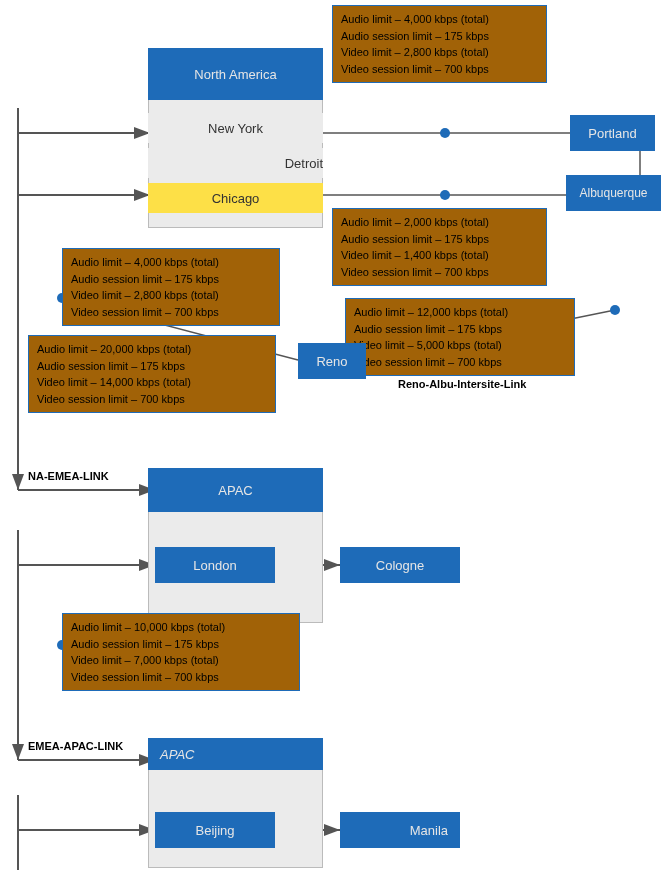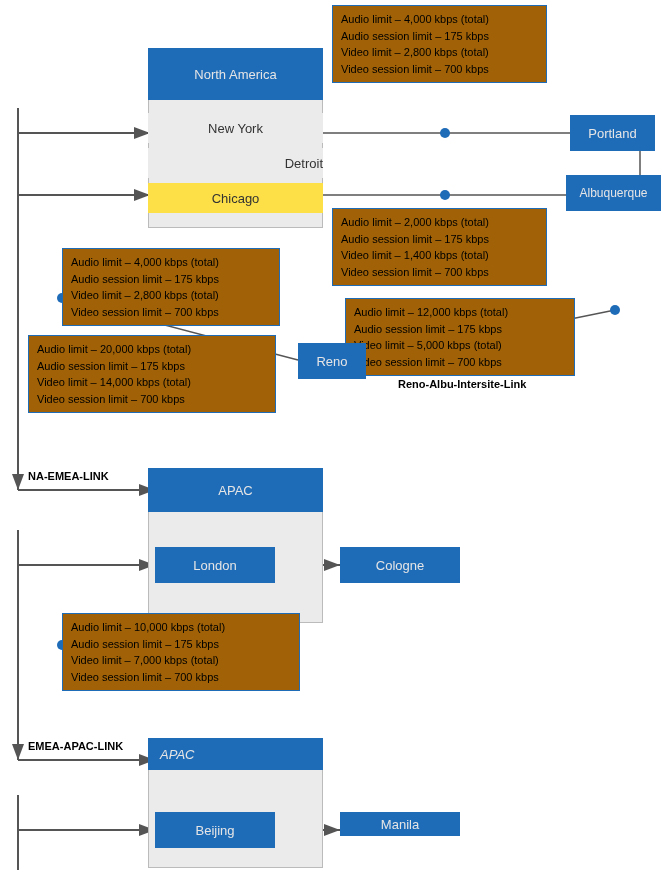--- a/index.html
+++ b/index.html
@@ -221,17 +221,17 @@
   </div>
 
   <div class="blue-box" style="left:148px; top:738px; width:175px; height:32px; display:flex; align-items:center; justify-content:flex-start;font-style:italic;">
     <span>APAC</span>
   </div>
 
   <div class="blue-box" style="left:155px; top:812px; width:120px; height:36px; display:flex; align-items:center; justify-content:center;">
     <span>Beijing</span>
   </div>
 
-  <div class="blue-box" style="left:340px; top:812px; width:120px; height:24px; display:flex; align-items:center; justify-content:center;">
+  <div class="blue-box" style="left:340px; top:812px; width:120px; height:36px; display:flex; align-items:center; justify-content:flex-end;">
     <span>Manila</span>
   </div>
 
 </div>
 
 </body></html>

